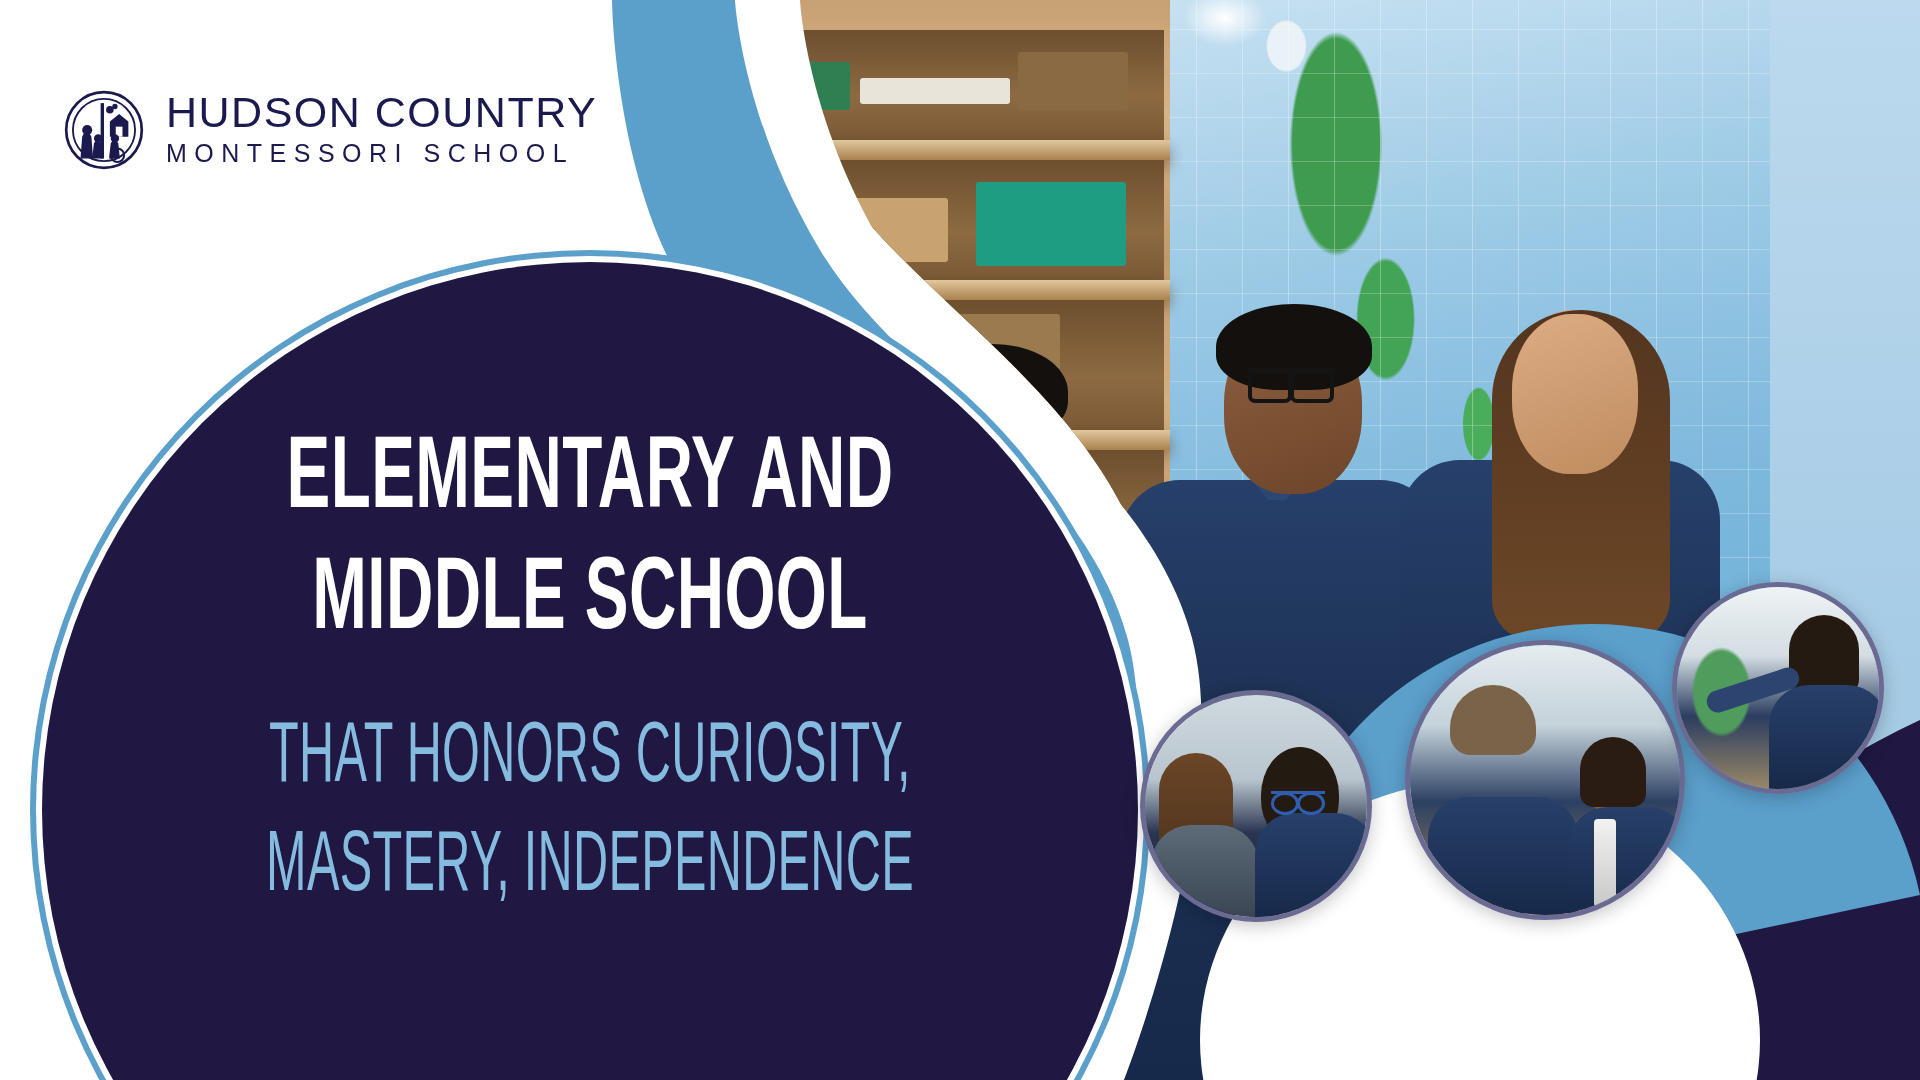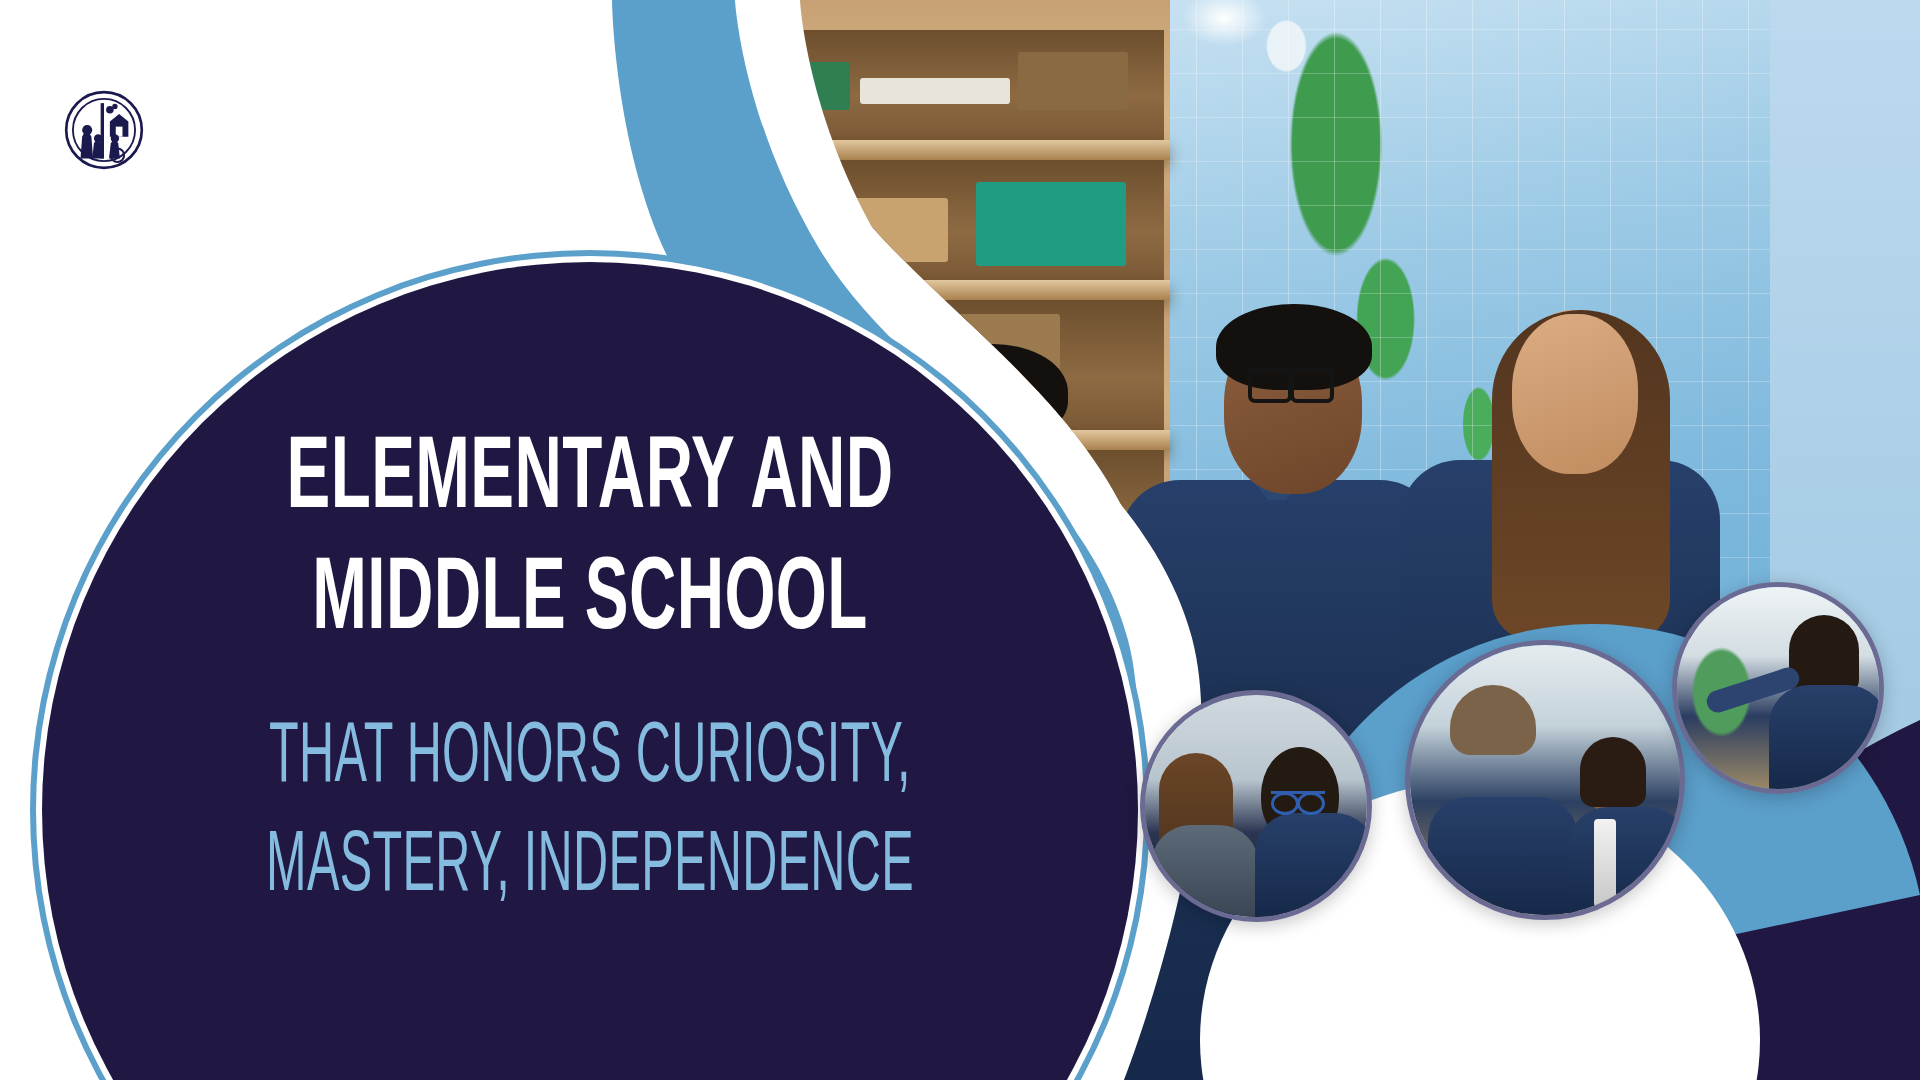--- a/index.html
+++ b/index.html
@@ -400,15 +400,19 @@
       <circle cx="57" cy="26" r="4.5" fill="#1b1a4e"></circle>
       <circle cx="63" cy="22" r="3.2" fill="#1b1a4e"></circle>
       <path d="M24 58 q5 -12 11 0 l2 26 h-15 z" fill="#1b1a4e"></path>
       <circle cx="30" cy="50" r="6" fill="#1b1a4e"></circle>
       <path d="M38 66 q4 -9 9 0 l2 18 h-13 z" fill="#1b1a4e"></path>
       <circle cx="43" cy="60" r="5" fill="#1b1a4e"></circle>
       <path d="M58 66 q4 -9 9 0 l2 18 h-13 z" fill="#1b1a4e"></path>
       <circle cx="63" cy="60" r="5" fill="#1b1a4e"></circle>
       <circle cx="66" cy="80" r="8" fill="none" stroke="#1b1a4e" stroke-width="2.4"></circle>
     </svg>
+    <div class="logo-words">
+      <div class="logo-l1">HUDSON COUNTRY</div>
+      <div class="logo-l2">MONTESSORI SCHOOL</div>
+    </div>
   </div>
 
 </div>
 
 </body></html>

